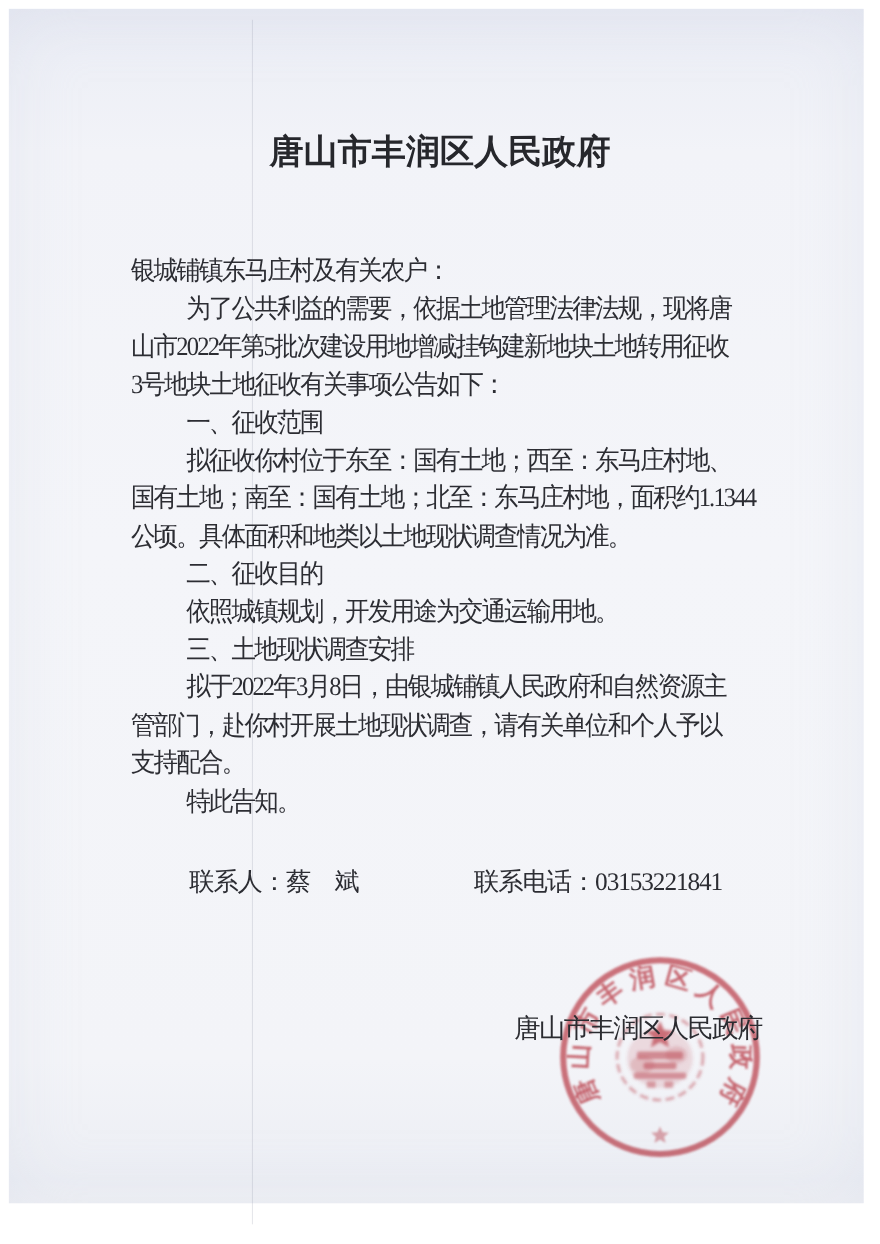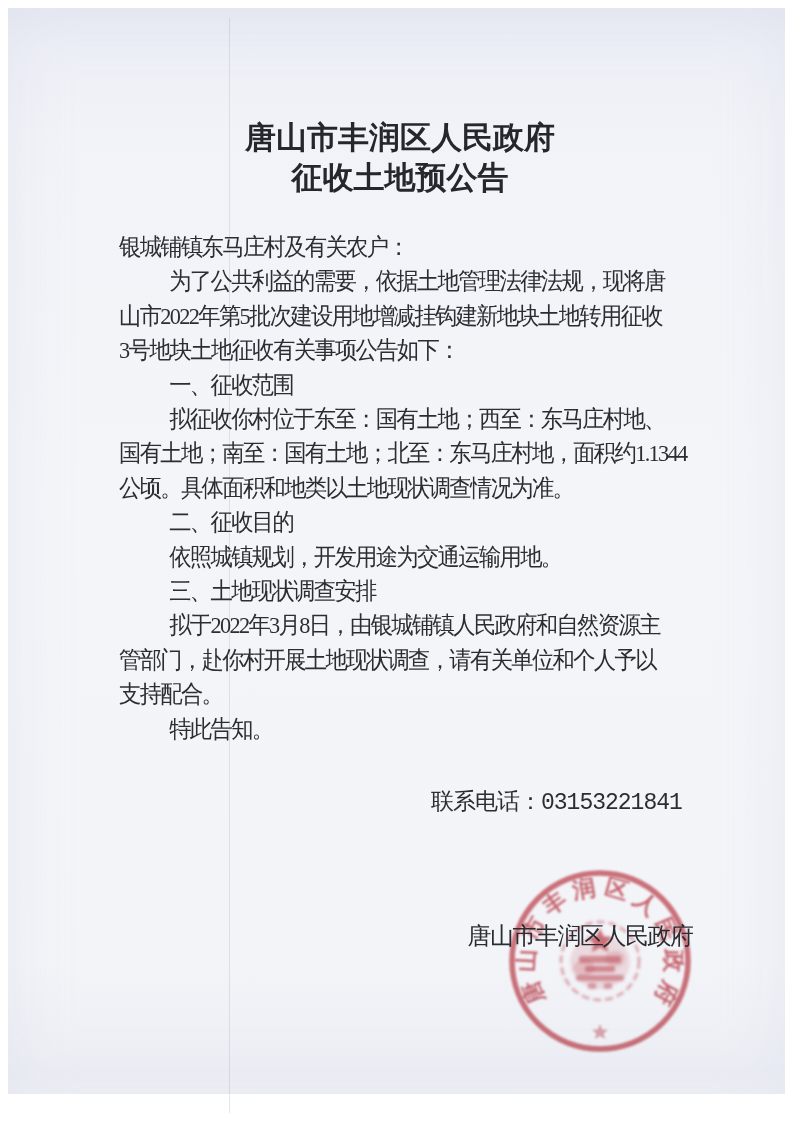--- a/index.html
+++ b/index.html
@@ -35,21 +35,21 @@
   }
   .bodytext .line{
     font-size:24px;letter-spacing:-1.8px;line-height:34.4px;
     white-space:nowrap;
   }
   .bodytext .line.indent{padding-left:54px;}
   .contact{
     position:absolute;left:172px;top:786px;width:560px;height:34px;
     font-size:23px;letter-spacing:-1px;color:#2c2d33;white-space:nowrap;
   }
-  .contact .c-phone{position:absolute;left:259px;top:0;font-family:Liberation Mono, monospace;}
+  .contact .c-phone{position:absolute;left:259px;top:0;}
   .signature{
     position:absolute;left:430px;top:918px;width:300px;
     text-align:center;color:#2b2c31;
     font-size:24px;letter-spacing:-1.5px;line-height:37px;
     z-index:2;
   }
   .seal{
     position:absolute;left:505px;top:866px;width:190px;height:190px;
     mix-blend-mode:multiply;opacity:0.9;z-index:1;
   }
@@ -57,21 +57,20 @@
 </head>
 <body>
 
 <div class="page">
   <div class="paper">
     <div class="scan-streak"></div>
   </div>
 
   <div class="title">
     <div>唐山市丰润区人民政府</div>
-    <div>征收土地预公告</div>
   </div>
 
   <div class="bodytext">
       <div class="line">银城铺镇东马庄村及有关农户：</div>
       <div class="line indent">为了公共利益的需要，依据土地管理法律法规，现将唐</div>
       <div class="line">山市2022年第5批次建设用地增减挂钩建新地块土地转用征收</div>
       <div class="line">3号地块土地征收有关事项公告如下：</div>
       <div class="line indent">一、征收范围</div>
       <div class="line indent">拟征收你村位于东至：国有土地；西至：东马庄村地、</div>
       <div class="line">国有土地；南至：国有土地；北至：东马庄村地，面积约1.1344</div>
@@ -79,20 +78,21 @@
       <div class="line indent">二、征收目的</div>
       <div class="line indent">依照城镇规划，开发用途为交通运输用地。</div>
       <div class="line indent">三、土地现状调查安排</div>
       <div class="line indent">拟于2022年3月8日，由银城铺镇人民政府和自然资源主</div>
       <div class="line">管部门，赴你村开展土地现状调查，请有关单位和个人予以</div>
       <div class="line">支持配合。</div>
       <div class="line indent">特此告知。</div>
     </div>
 
   <div class="contact">
+    <span class="c-person"><span>联系人：</span><span>蔡　斌</span></span>
     <span class="c-phone"><span>联系电话：</span><span>03153221841</span></span>
   </div>
 
   <svg class="seal" viewBox="0 0 190 190" xmlns="http://www.w3.org/2000/svg">
     <defs>
       <path id="sealArc" d="M 48.3 141.7 A 66 66 0 1 1 141.7 141.7" fill="none"></path>
       <filter id="sblur">
           <feGaussianBlur stdDeviation="0.8"></feGaussianBlur>
         </filter>
       <filter id="sblur2">

